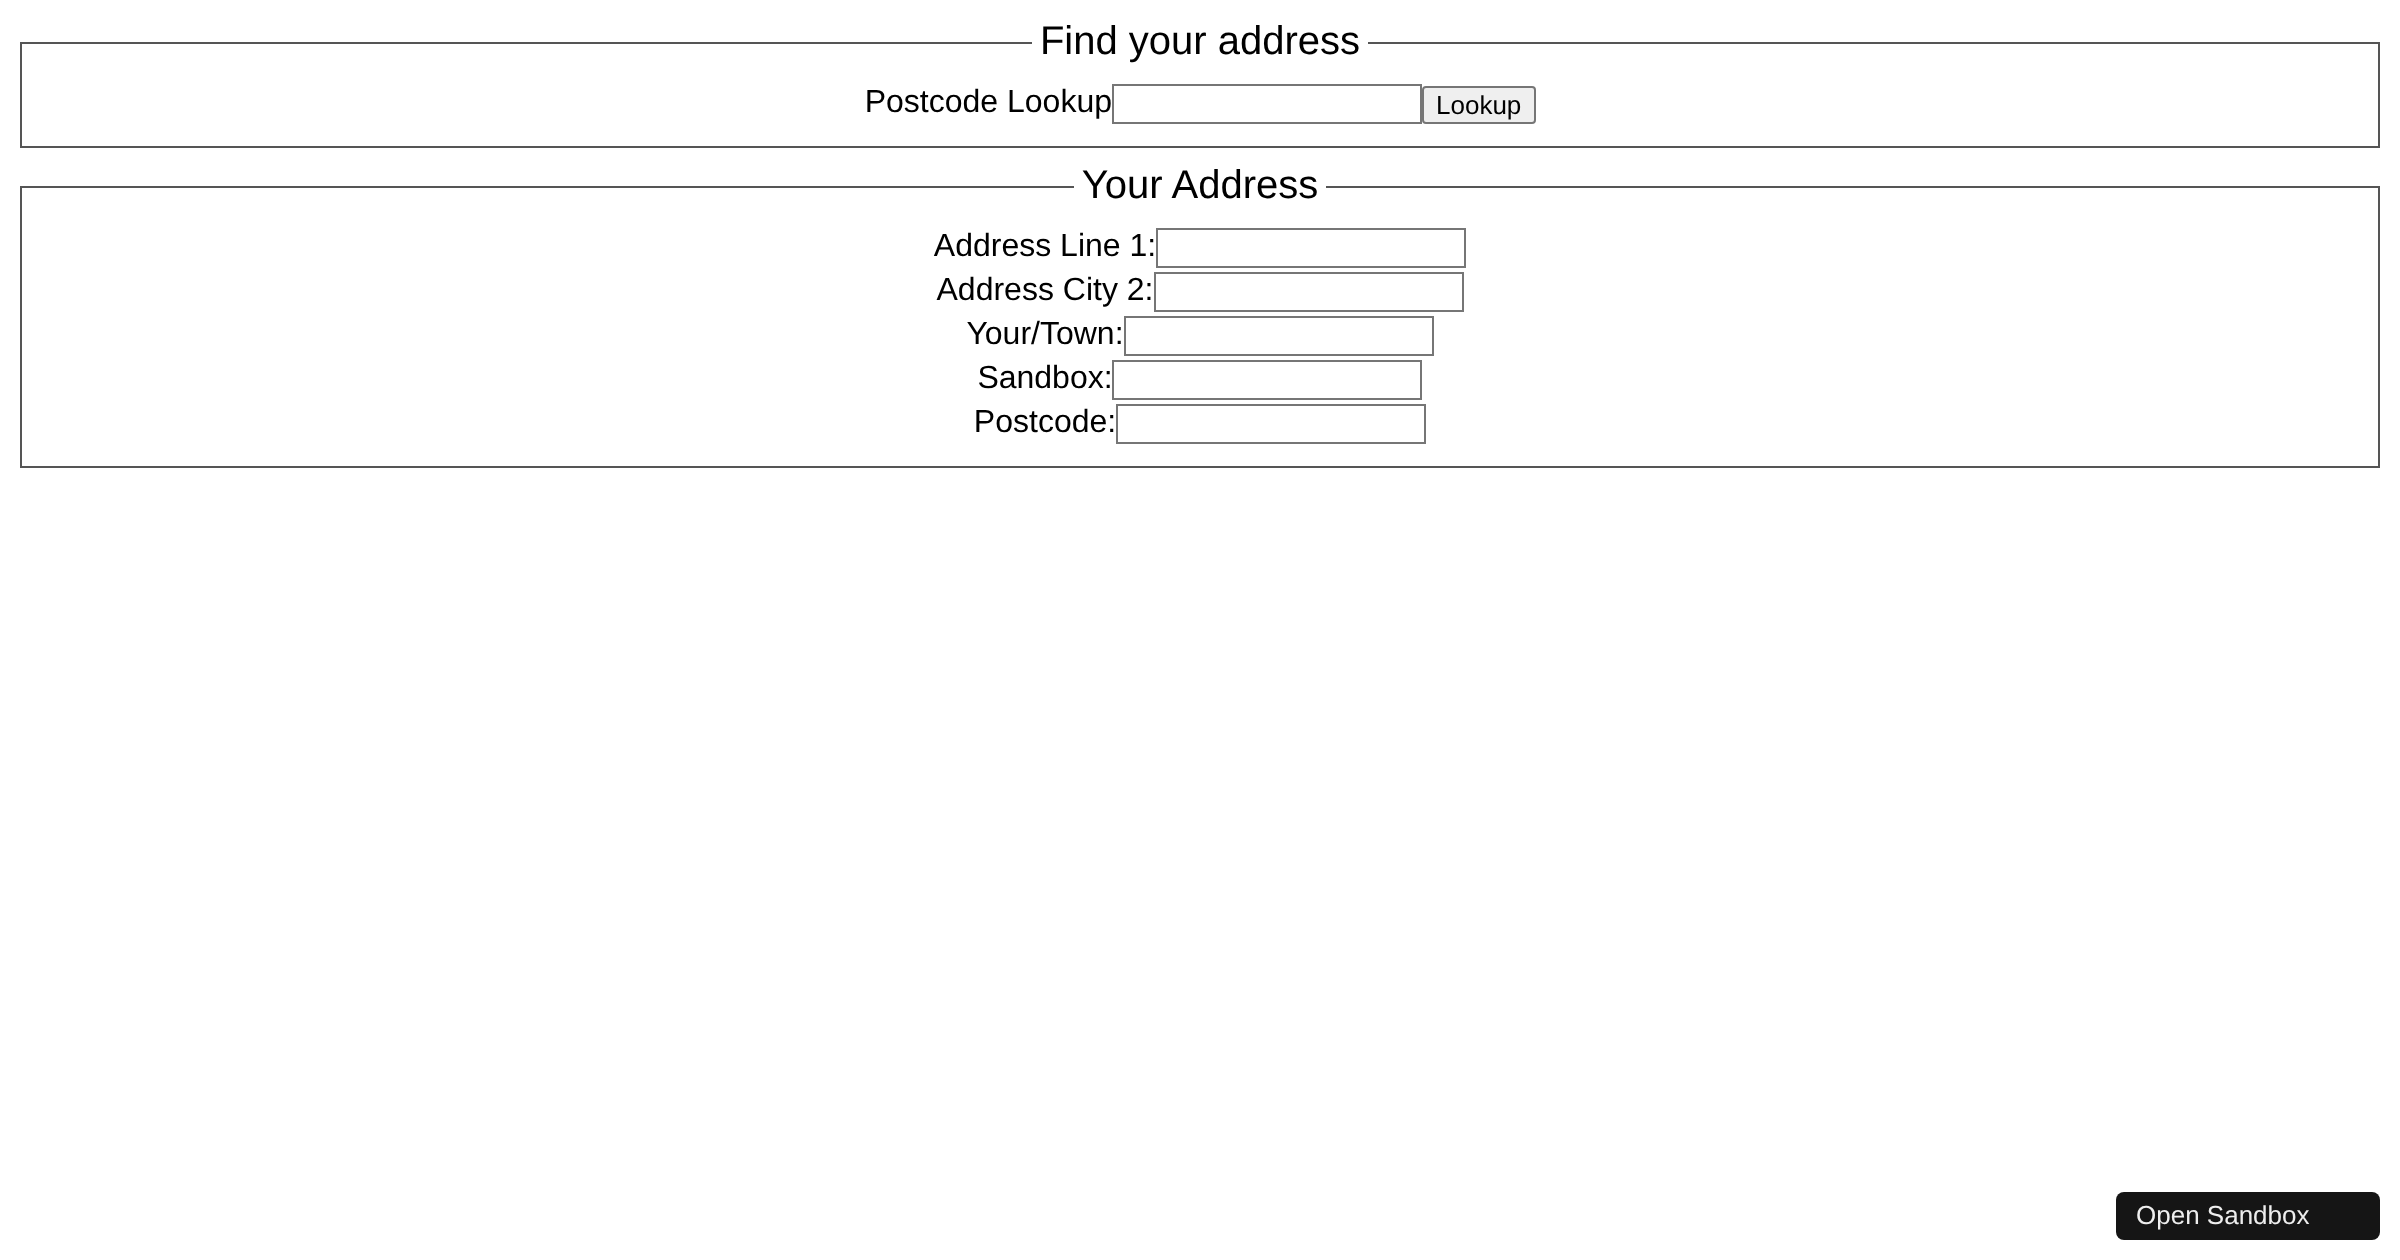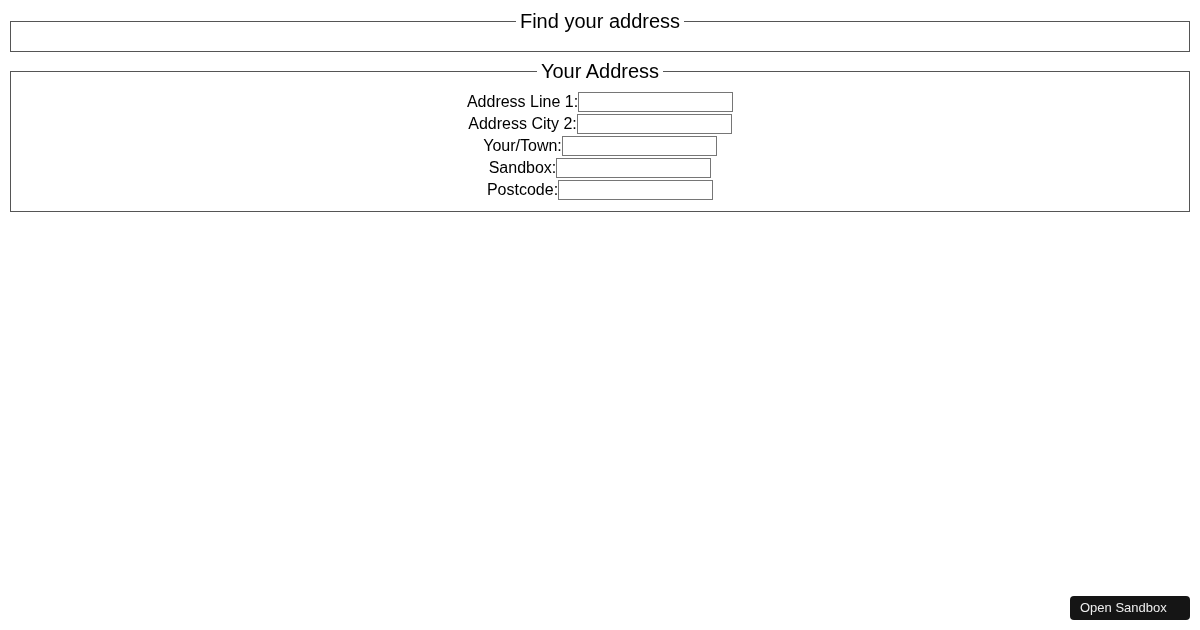--- a/index.html
+++ b/index.html
@@ -55,32 +55,37 @@
   }
   .open-sandbox {
     position: fixed;
     right: 10px;
     bottom: 10px;
     background: #151515;
     color: #eee;
     font-size: 13px;
     padding: 4px 10px;
     border-radius: 4px;
-    width: 120px;
+    width: 132px;
     line-height: 1.2;
     cursor: pointer;
   }
 </style>
 </head>
 <body>
 
 <form>
 
   <fieldset>
     <legend>Find your address</legend>
+    <div class="row">
+      <label>Postcode Lookup</label>
+      <input type="text" value="" style="">
+      <button type="button">Lookup</button>
+    </div>
   </fieldset>
 
   <fieldset>
     <legend>Your Address</legend>
 
     <div class="row">
       <label>Address Line 1:</label>
       <input type="text" value="" style="">
     </div>
 

